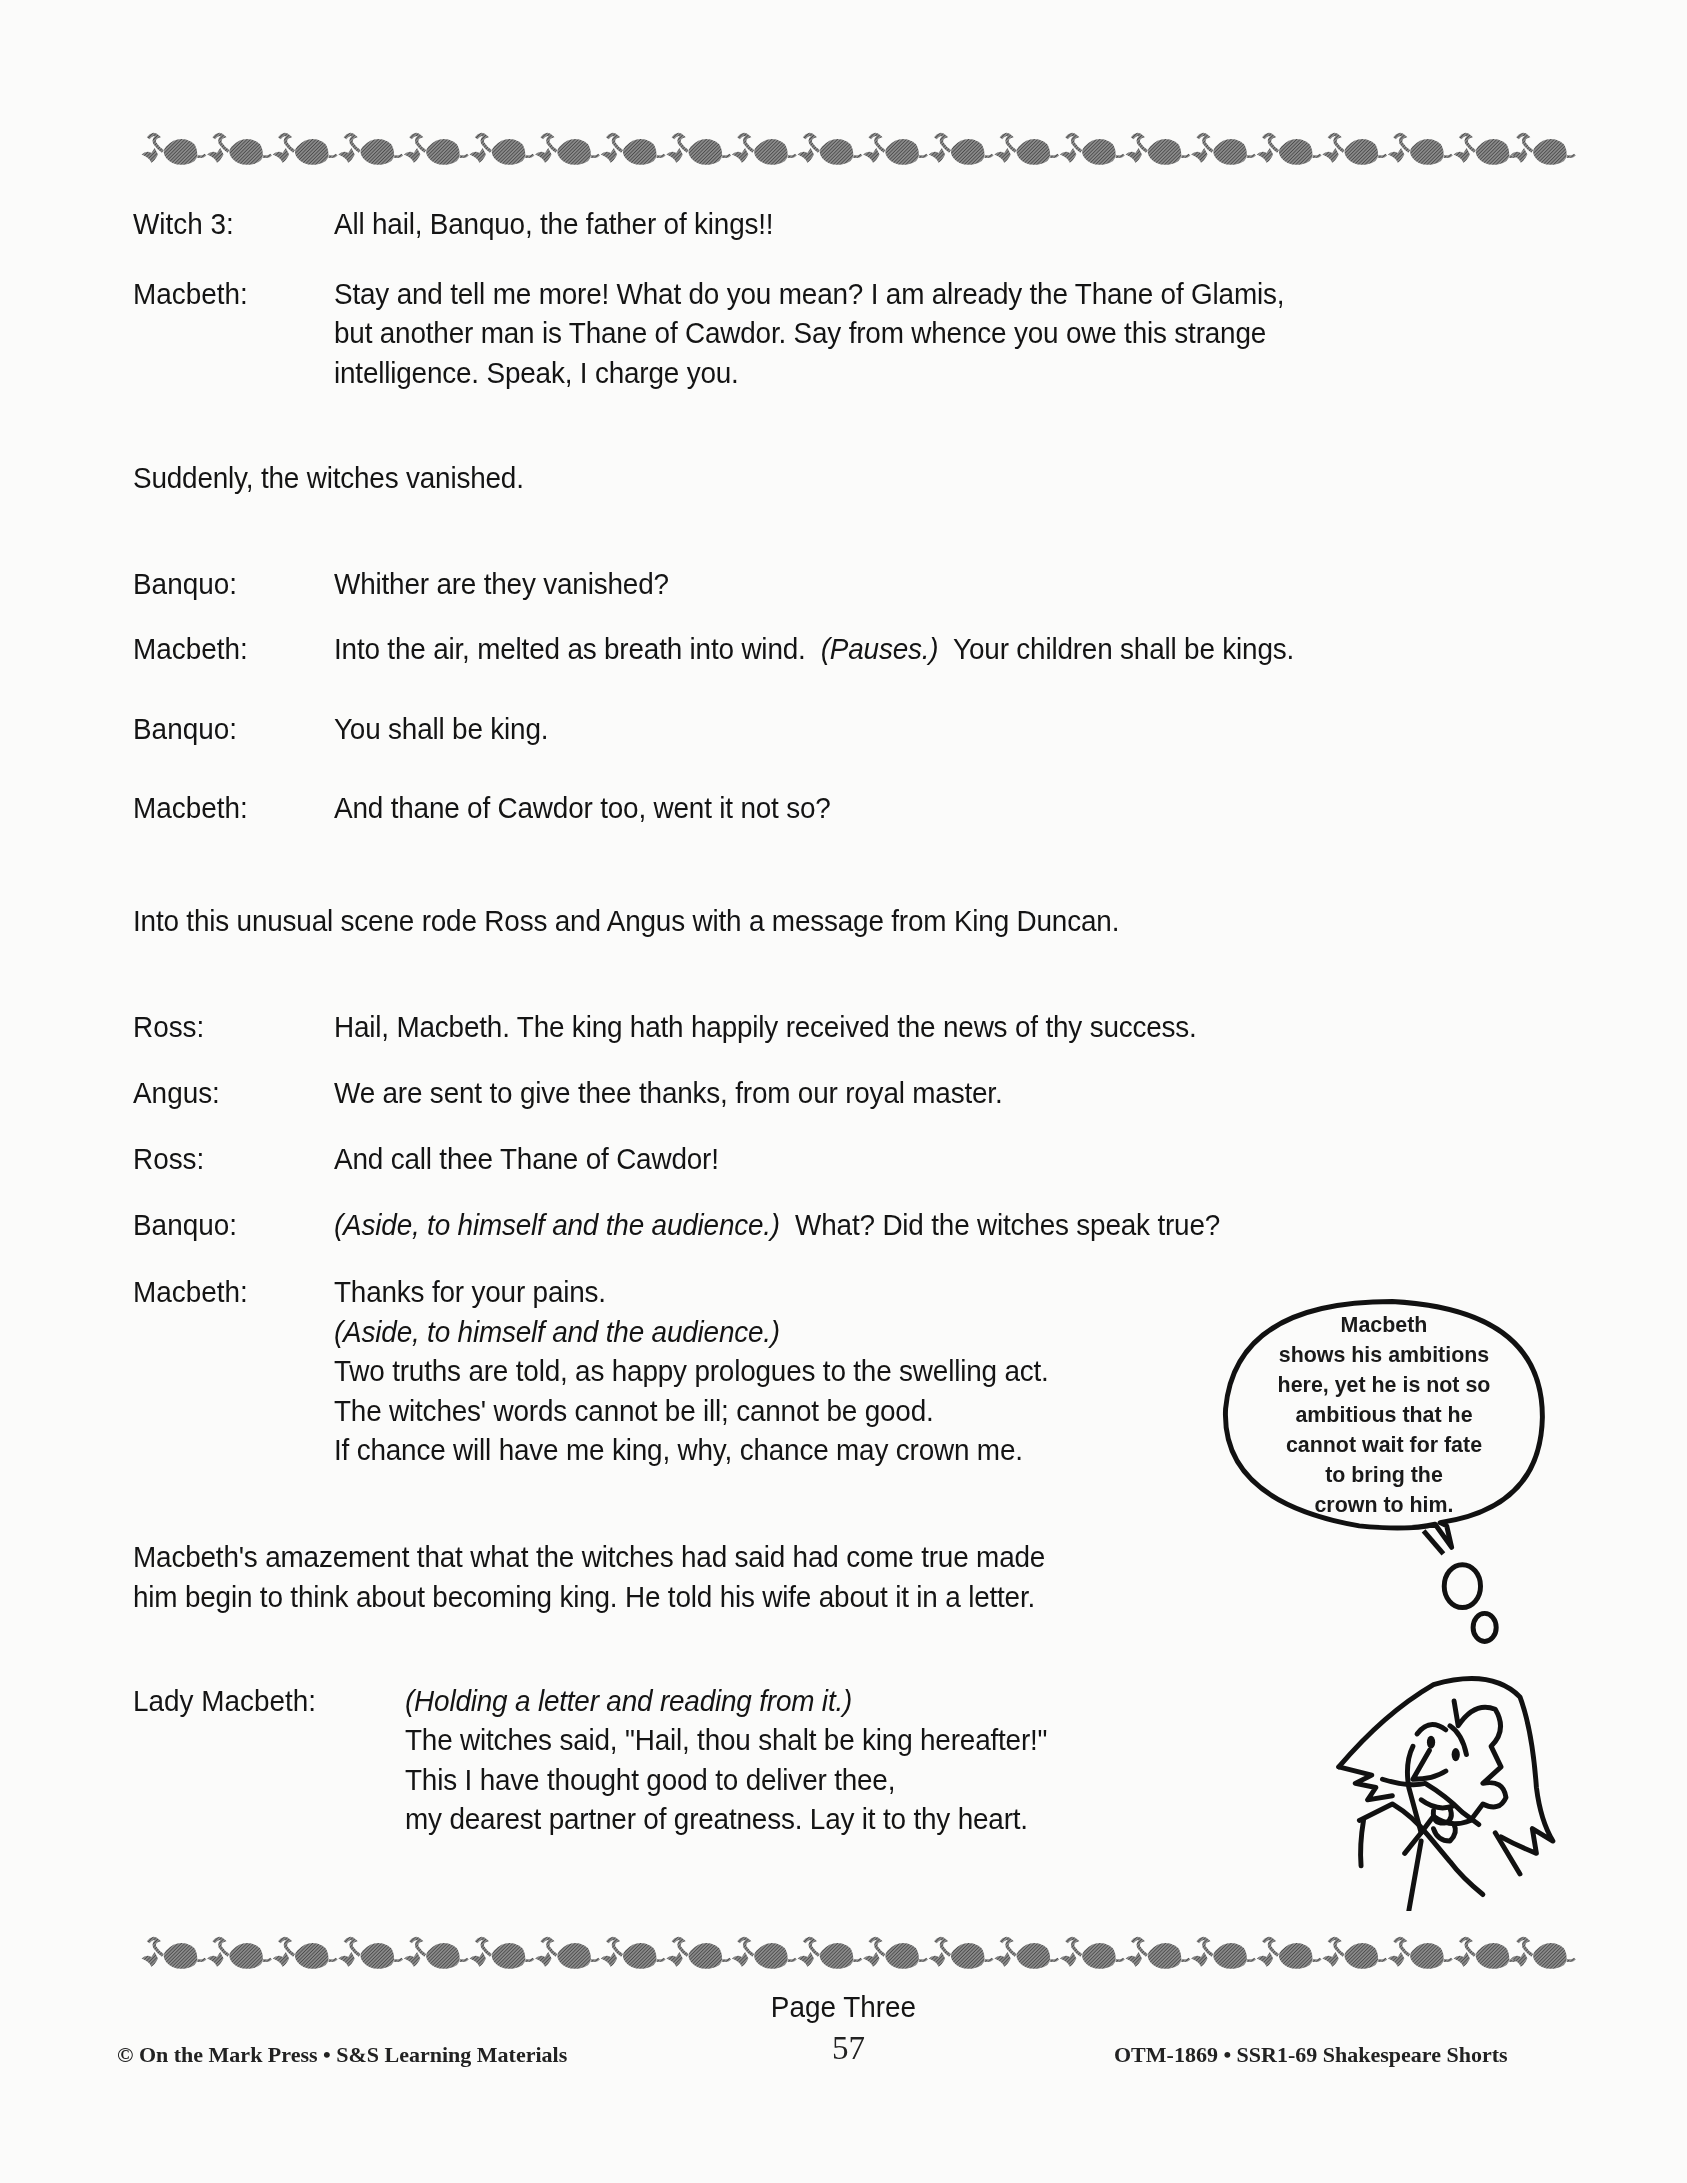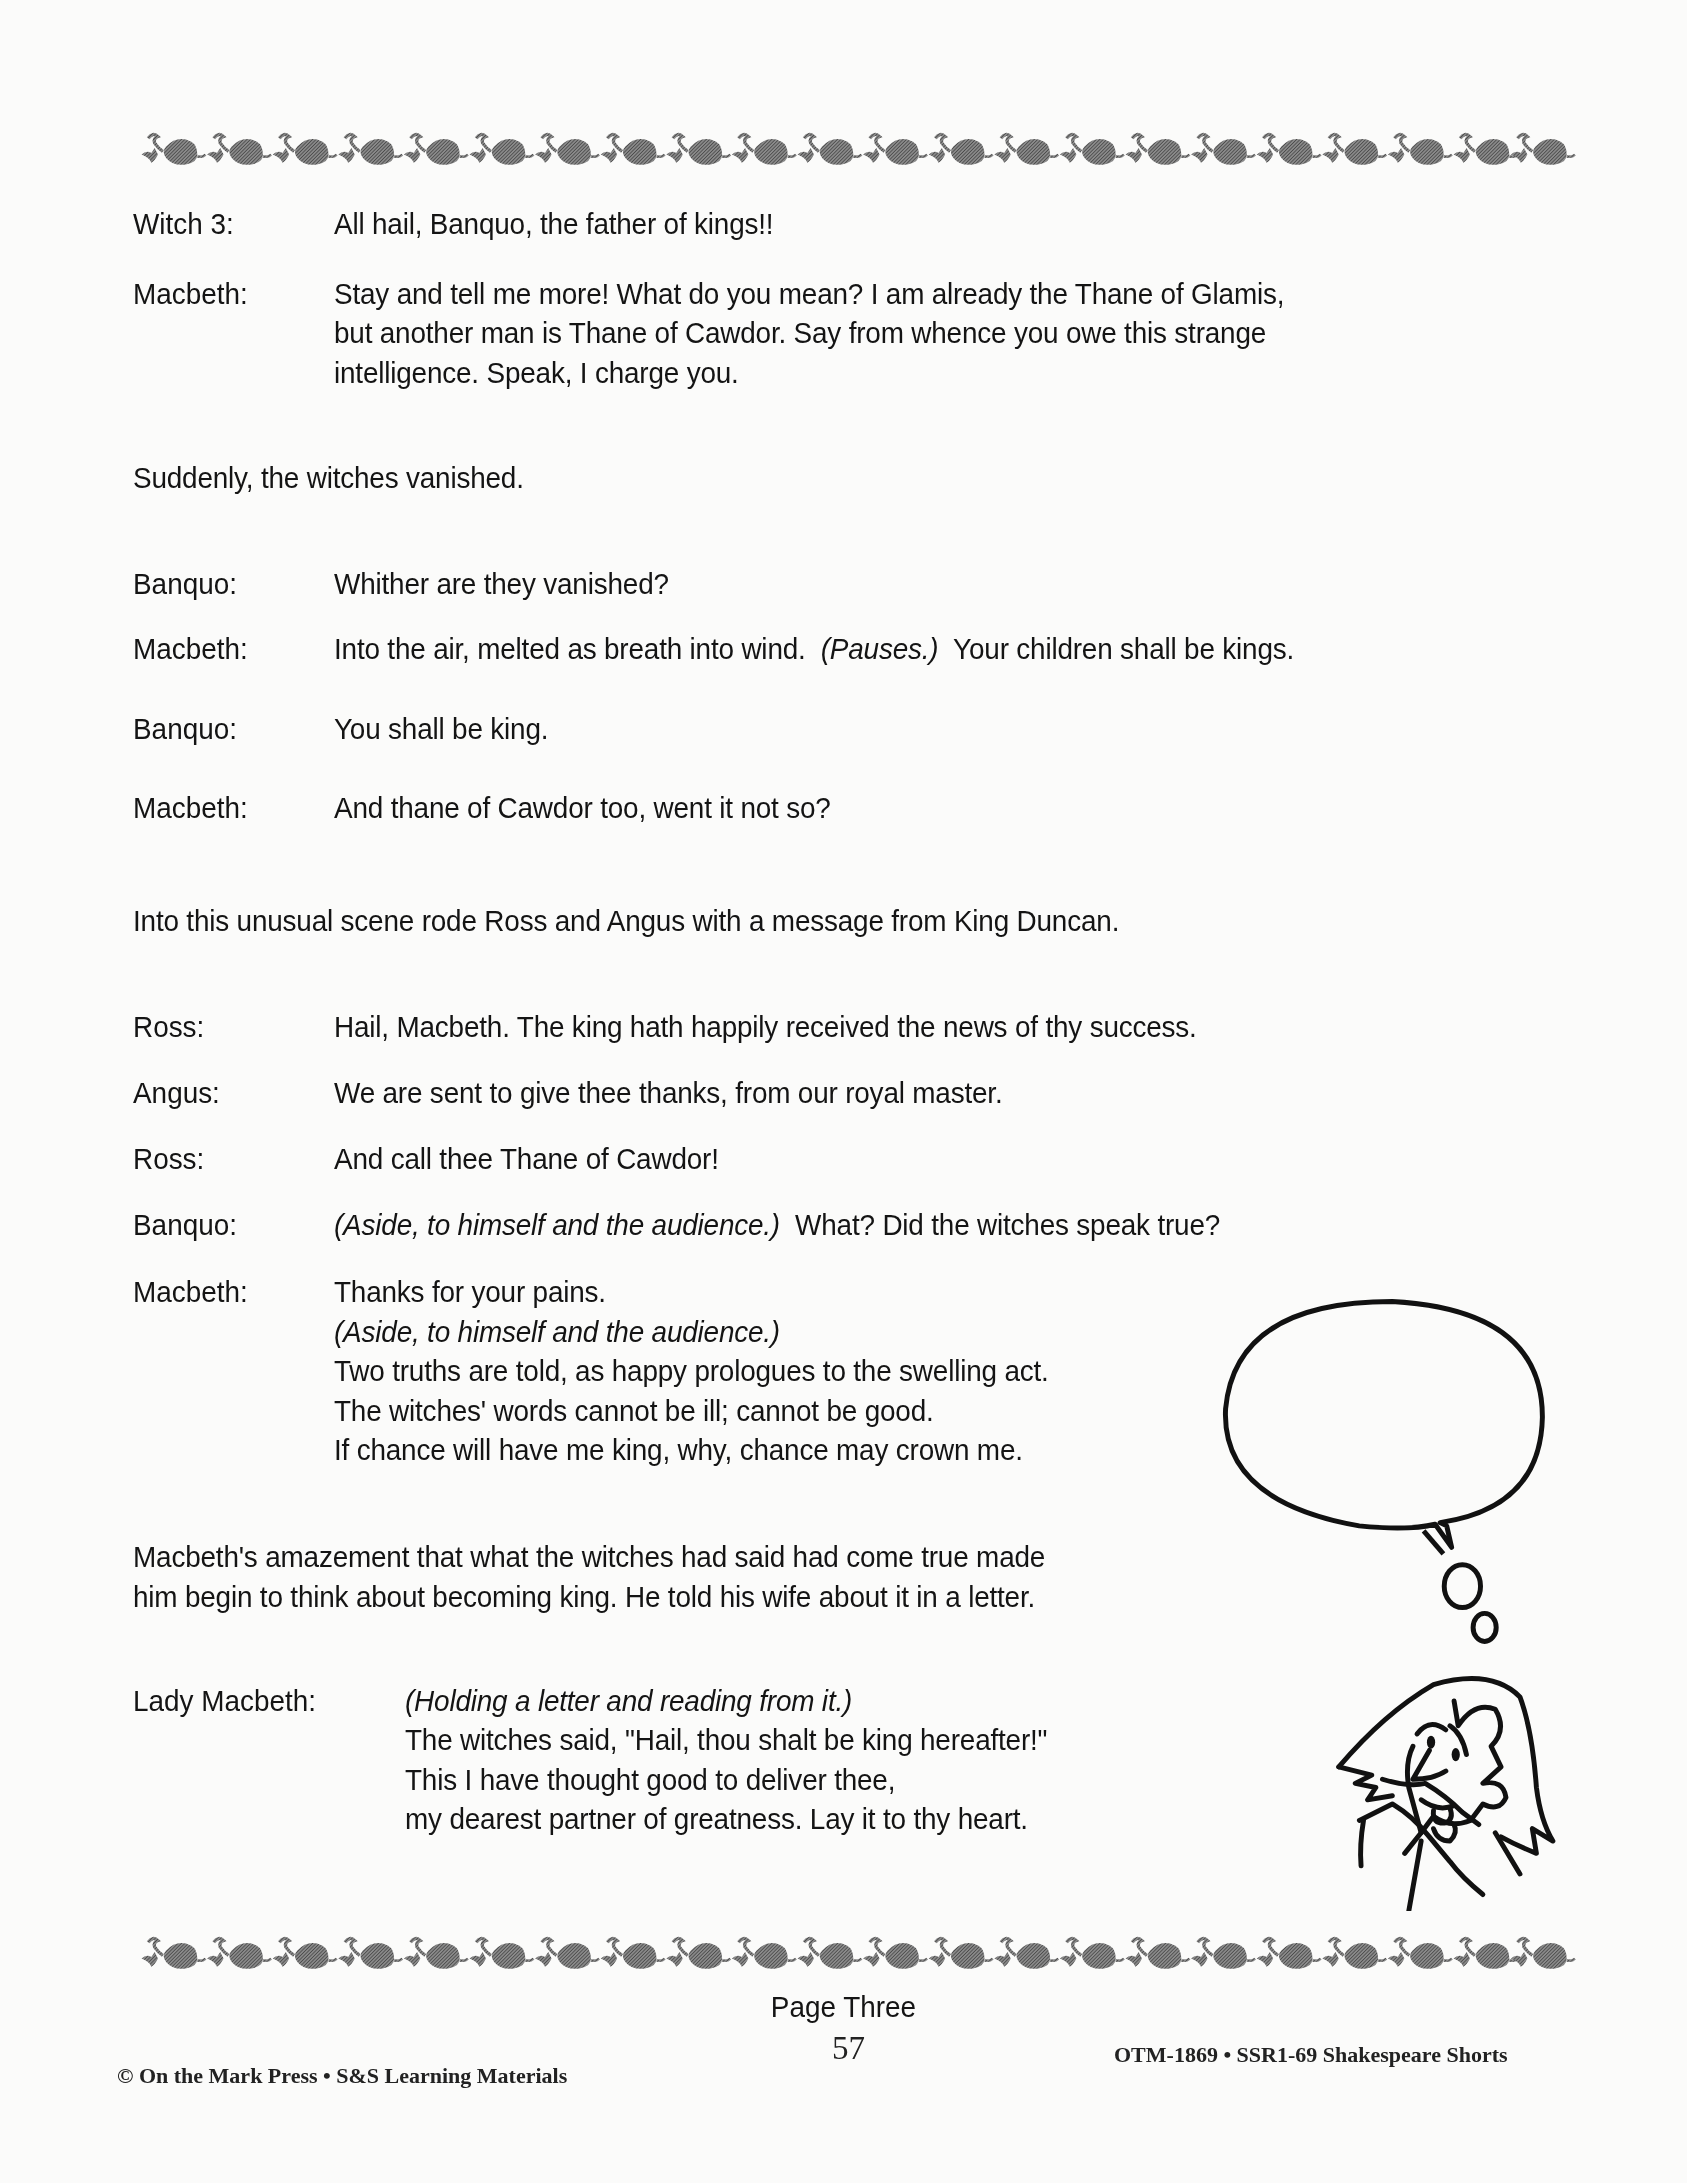--- a/index.html
+++ b/index.html
@@ -31,21 +31,21 @@
   .portrait { position: absolute; left: 1285px; top: 1664px; width: 297px; height: 247px; }
 
   .page-label {
     position: absolute; top: 1987px; left: 0; width: 1687px; text-align: center;
     font-size: 30px; line-height: 40px; transform: scaleX(0.93);
   }
   .footer {
     position: absolute; top: 2040px; font-family: "Liberation Serif", "DejaVu Serif", serif;
     font-weight: bold; font-size: 22px; line-height: 30px; white-space: nowrap; color: #222;
   }
-  #footer-left { left: 117px; margin-top: 21px; }
+  #footer-left { left: 117px; }
   #footer-center { left: 832px; font-weight: normal; font-size: 33px; top: 2033px; }
   #footer-right { left: 1114px; font-family: Liberation Serif, serif; }
 </style>
 </head>
 <body>
 
 <div class="page">
 
   <div class="border-strip" id="border-top">
     <svg width="1438" height="41" viewBox="0 0 1745 50">
@@ -146,20 +146,29 @@
   <div class="line dlg-wide" style="top:1720px">The witches said, "Hail, thou shalt be king hereafter!"</div>
   <div class="line dlg-wide" style="top:1760px">This I have thought good to deliver thee,</div>
   <div class="line dlg-wide" style="top:1799px">my dearest partner of greatness.  Lay it to thy heart.</div>
 
   <svg class="bubble" viewBox="0 0 400 440">
     <path d="M268 288 Q 390 270 392 160 Q 392 30 210 20 Q 20 20 8 150 Q 2 262 170 292 Q 230 298 262 290 L 282 318 L 276 292 Z" fill="none" stroke="#111" stroke-width="6" stroke-linejoin="round"></path>
     <path d="M248 298 L 272 326" stroke="#111" stroke-width="6"></path>
     <ellipse cx="295" cy="365" rx="22" ry="26" fill="none" stroke="#111" stroke-width="6"></ellipse>
     <ellipse cx="322" cy="415" rx="14" ry="17" fill="none" stroke="#111" stroke-width="6"></ellipse>
   </svg>
+  <div class="bubble-text">
+    <div>Macbeth</div>
+    <div>shows his ambitions</div>
+    <div>here, yet he is not so</div>
+    <div>ambitious that he</div>
+    <div>cannot wait for fate</div>
+    <div>to bring the</div>
+    <div>crown to him.</div>
+  </div>
 
   <svg class="portrait" viewBox="0 0 360 300">
     <g fill="none" stroke="#111" stroke-width="6" stroke-linecap="round" stroke-linejoin="round">
       <path d="M65 125 Q 120 60 180 25 Q 250 5 285 40 Q 300 80 305 150 Q 310 190 325 215 L 300 200 L 305 230 Q 280 220 262 210"></path>
       <path d="M65 125 L 105 135 L 85 145 L 110 150 L 100 165 L 130 160"></path>
       <path d="M205 45 L 210 75 Q 230 45 255 55 Q 270 80 250 100 L 262 125 L 240 145 Q 265 140 268 162 Q 260 180 240 170 L 225 190 Q 200 200 180 185 L 165 205 L 145 230"></path>
       <path d="M160 85 Q 175 65 195 80"></path>
       <path d="M155 100 Q 145 120 150 150 L 165 205"></path>
       <path d="M200 75 Q 215 85 220 110"></path>
       <path d="M175 105 L 155 140 Q 180 140 195 130"></path>

